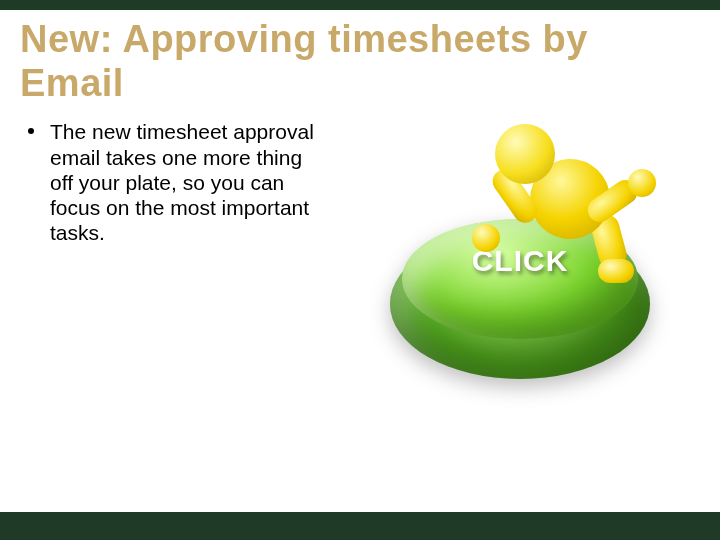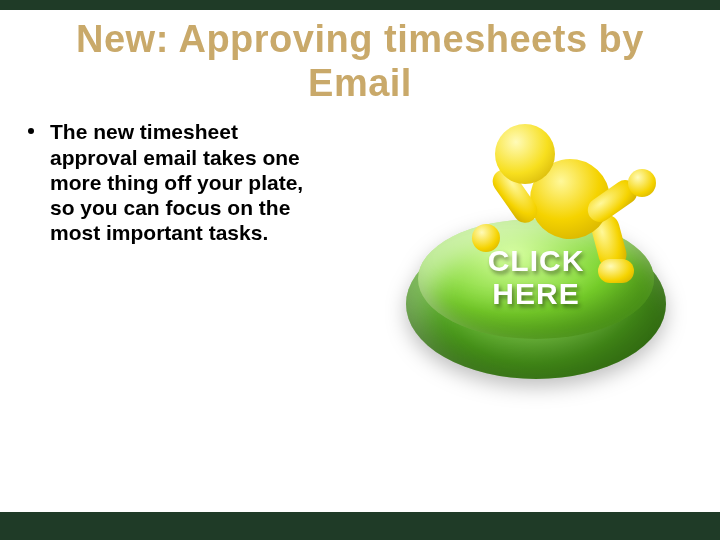--- a/index.html
+++ b/index.html
@@ -27,21 +27,20 @@
   .slide {
     position: relative;
     width: 720px;
     height: 540px;
     box-sizing: border-box;
   }
   .title {
     color: #c9a96a;
     font-size: 38px;
     font-weight: 700;
-    text-align: center;
     line-height: 1.15;
     margin: 8px 20px 14px 20px;
     letter-spacing: 0.5px;
   }
   .content-row {
     display: flex;
     flex-direction: row;
     align-items: flex-start;
     padding: 0 24px 0 24px;
   }
@@ -51,21 +50,20 @@
     margin: 0;
     padding: 0;
     color: #000;
     font-size: 21px;
     line-height: 1.2;
   }
   .bullets li {
     position: relative;
     padding-left: 26px;
     margin-bottom: 6px;
-    font-weight: bold;
   }
   .bullets li .dot {
     position: absolute;
     left: 4px;
     top: 9px;
     width: 6px;
     height: 6px;
     background: #000;
     border-radius: 50%;
   }
@@ -77,21 +75,21 @@
     padding-top: 10px;
   }
   .button-scene {
     position: relative;
     width: 320px;
     height: 260px;
   }
   
   .btn-outer {
     position: absolute;
-    left: 56px;
+    left: 40px;
     top: 60px;
     width: 260px;
     height: 200px;
     filter: drop-shadow(0 8px 10px rgba(0,0,0,0.25));
   }
   .btn-base {
     position: absolute;
     left: 0;
     top: 40px;
     width: 260px;
@@ -224,21 +222,20 @@
       </li>
     </ul>
 
     <div class="illustration">
       <div class="button-scene">
         <div class="btn-outer">
           <div class="btn-base"></div>
           <div class="btn-top"></div>
           <div class="btn-label">
             <span>CLICK</span><br>
-            <span>HERE</span>
           </div>
         </div>
         <div class="figure">
           <div class="fig-leg"></div>
           <div class="fig-foot"></div>
           <div class="fig-body"></div>
           <div class="fig-arm-l"></div>
           <div class="fig-hand-l"></div>
           <div class="fig-arm-r"></div>
           <div class="fig-hand-r"></div>

